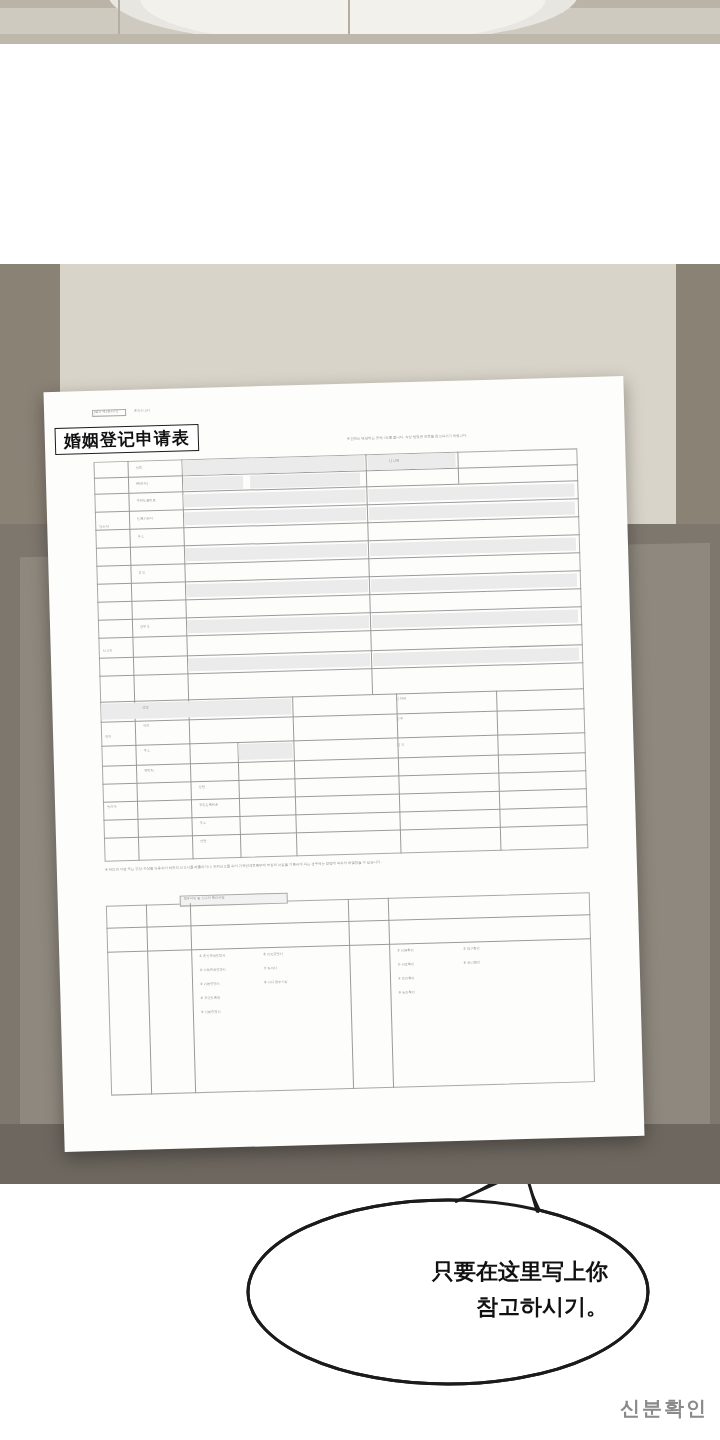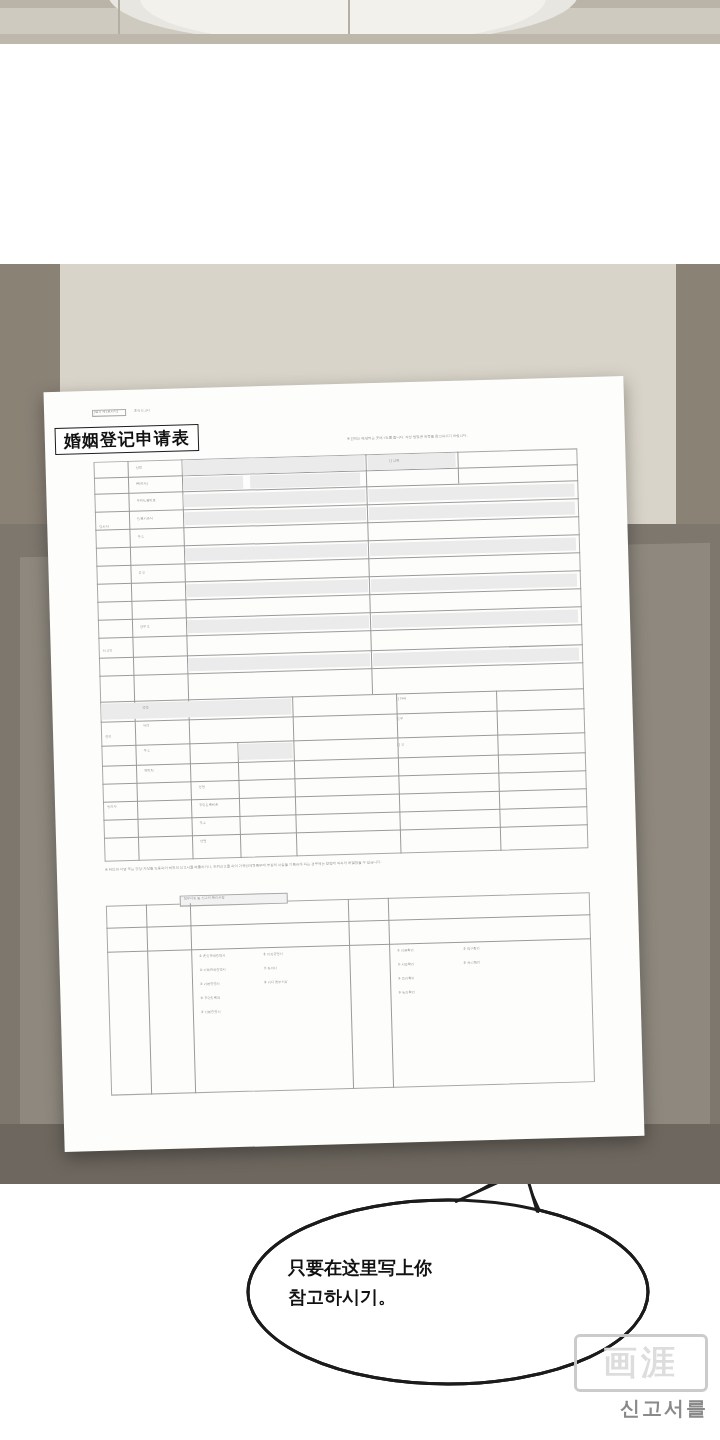--- a/index.html
+++ b/index.html
@@ -197,22 +197,21 @@
 
   <div class="panel-bottom">
     <svg width="720" height="256" style="position:absolute;left:0;top:0;">
       <path d="M470 12 L520 -16 L540 28 Z" fill="#ffffff" stroke="#1b1b1b" stroke-width="3"></path>
       <ellipse cx="448" cy="108" rx="200" ry="92" fill="#ffffff" stroke="#1b1b1b" stroke-width="3"></ellipse>
       <path d="M455 18 L525 -14 L538 30" fill="#ffffff" stroke="#1b1b1b" stroke-width="3" stroke-linejoin="round"></path>
       <ellipse cx="448" cy="108" rx="197" ry="89" fill="#ffffff" stroke="none"></ellipse>
       <ellipse cx="448" cy="108" rx="200" ry="92" fill="none" stroke="#1b1b1b" stroke-width="3"></ellipse>
     </svg>
 
-    <div style="position:absolute;left:288px;top:70px;width:320px;text-align:left;color:#111;font-size:18px;font-weight:700;line-height:1.6;">
+    <div style="position:absolute;left:288px;top:70px;width:320px;text-align:right;color:#111;font-size:22px;font-weight:700;line-height:1.6;">
       <div>只要在这里写上你</div>
       <div>참고하시기。</div>
     </div>
 
-    <div class="wm">画涯</div>
-    <div class="wm2">신고서를</div>
+    <div class="wm2">신분확인</div>
   </div>
 
 </div>
 
 </body></html>

